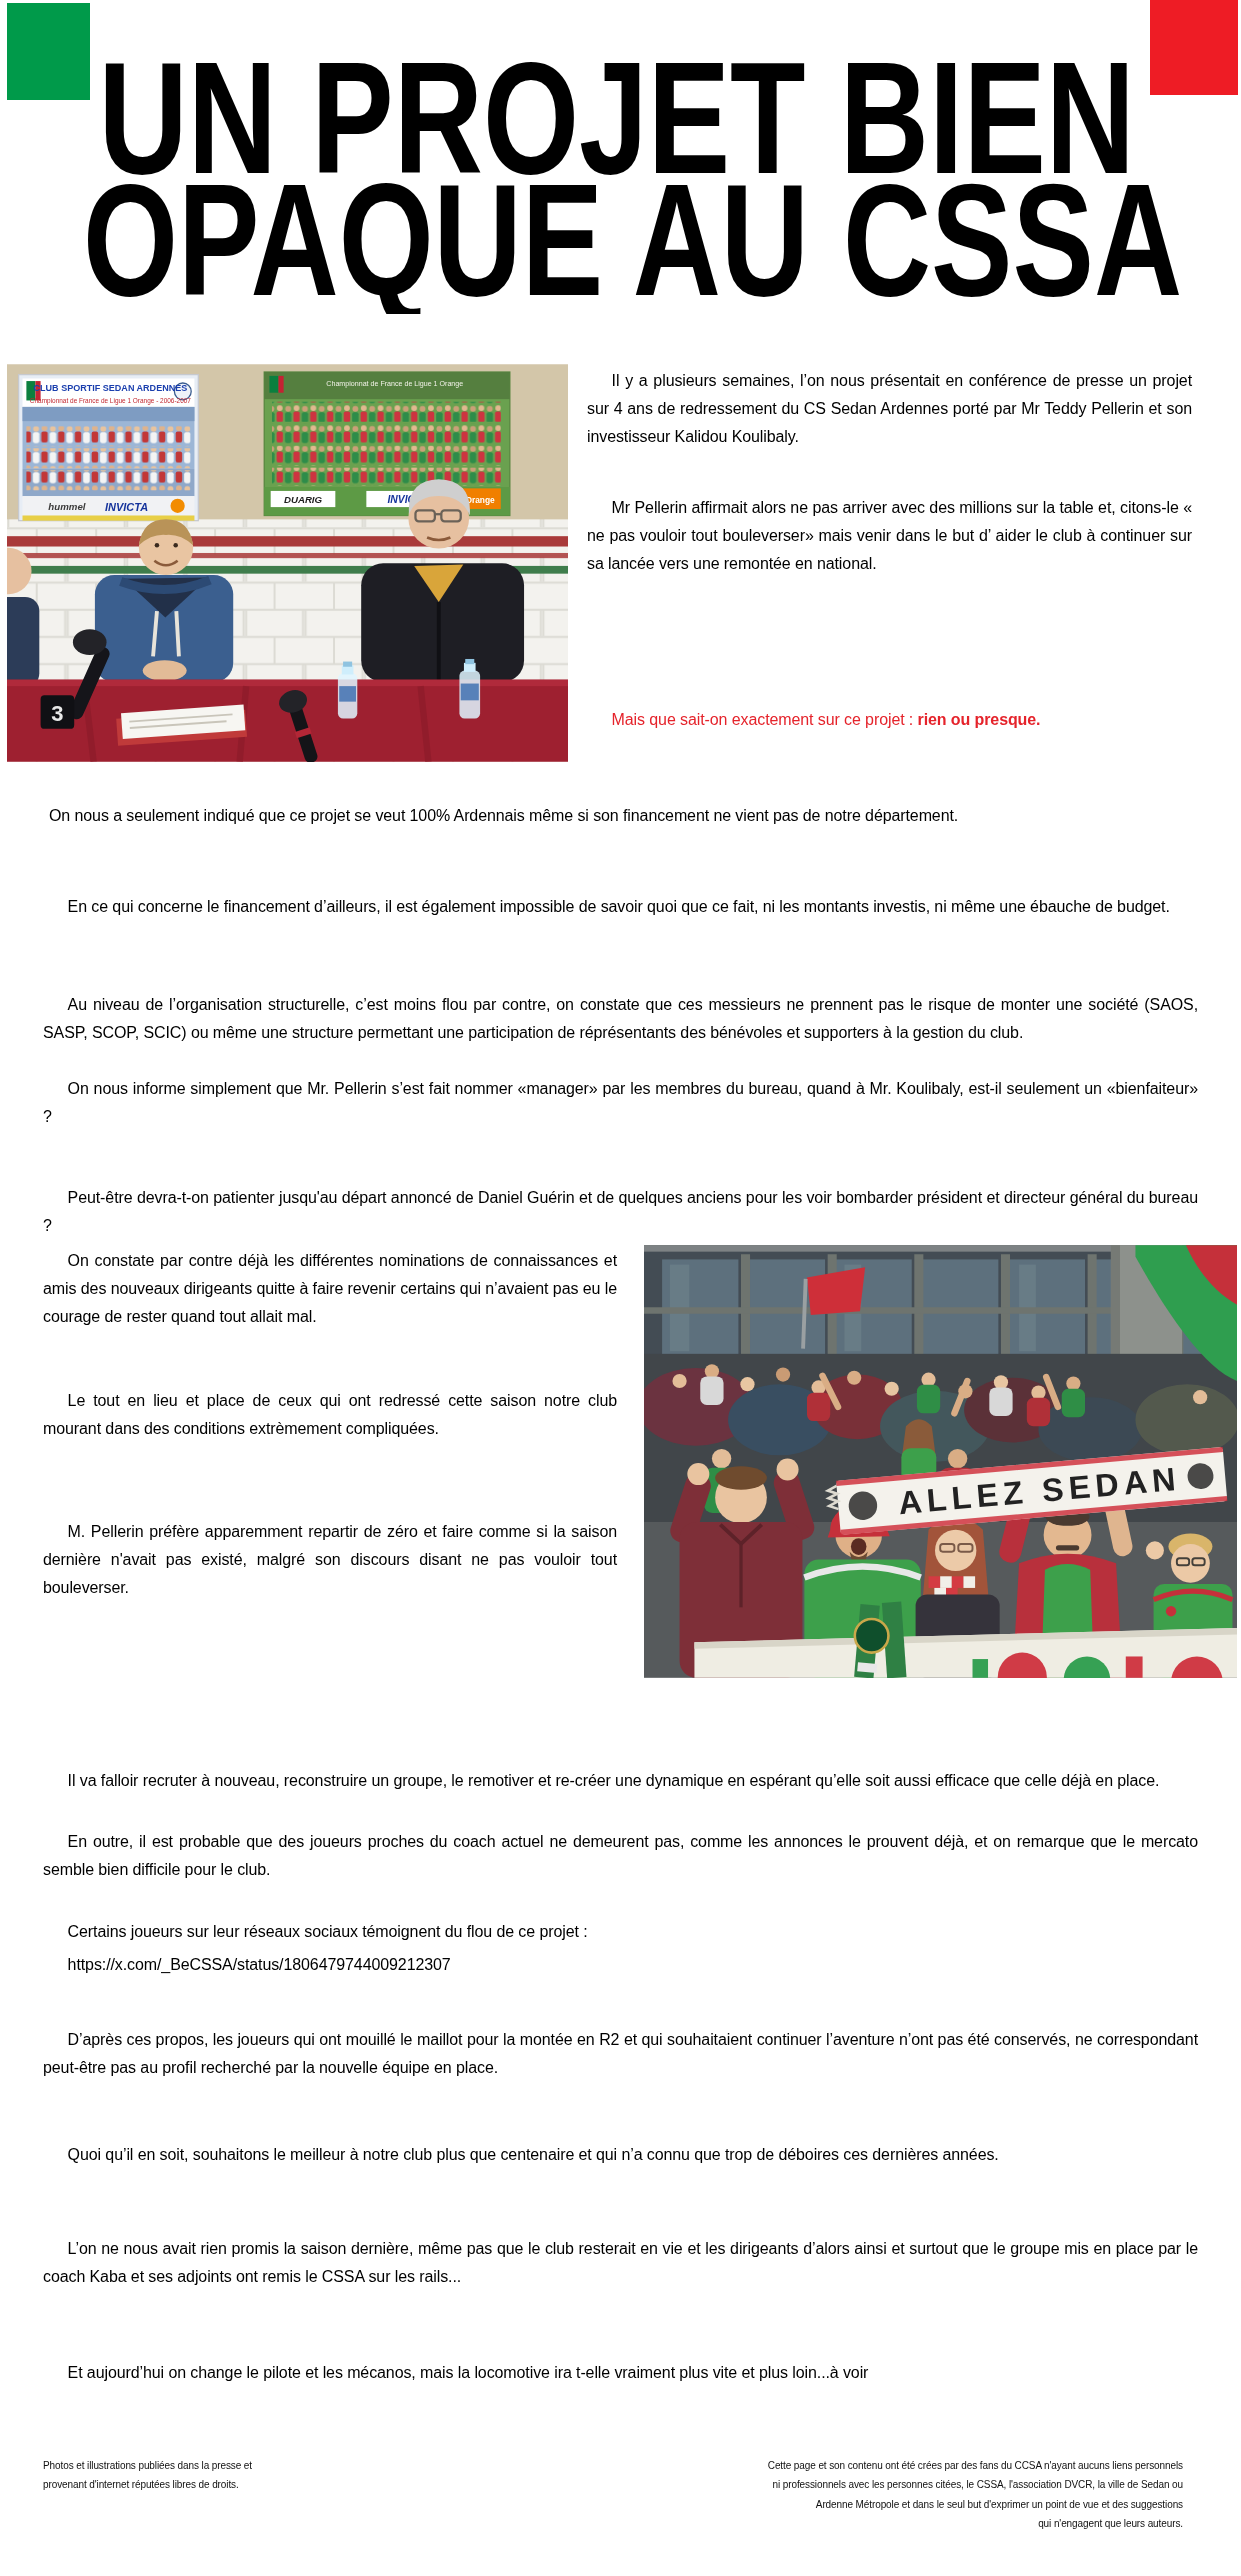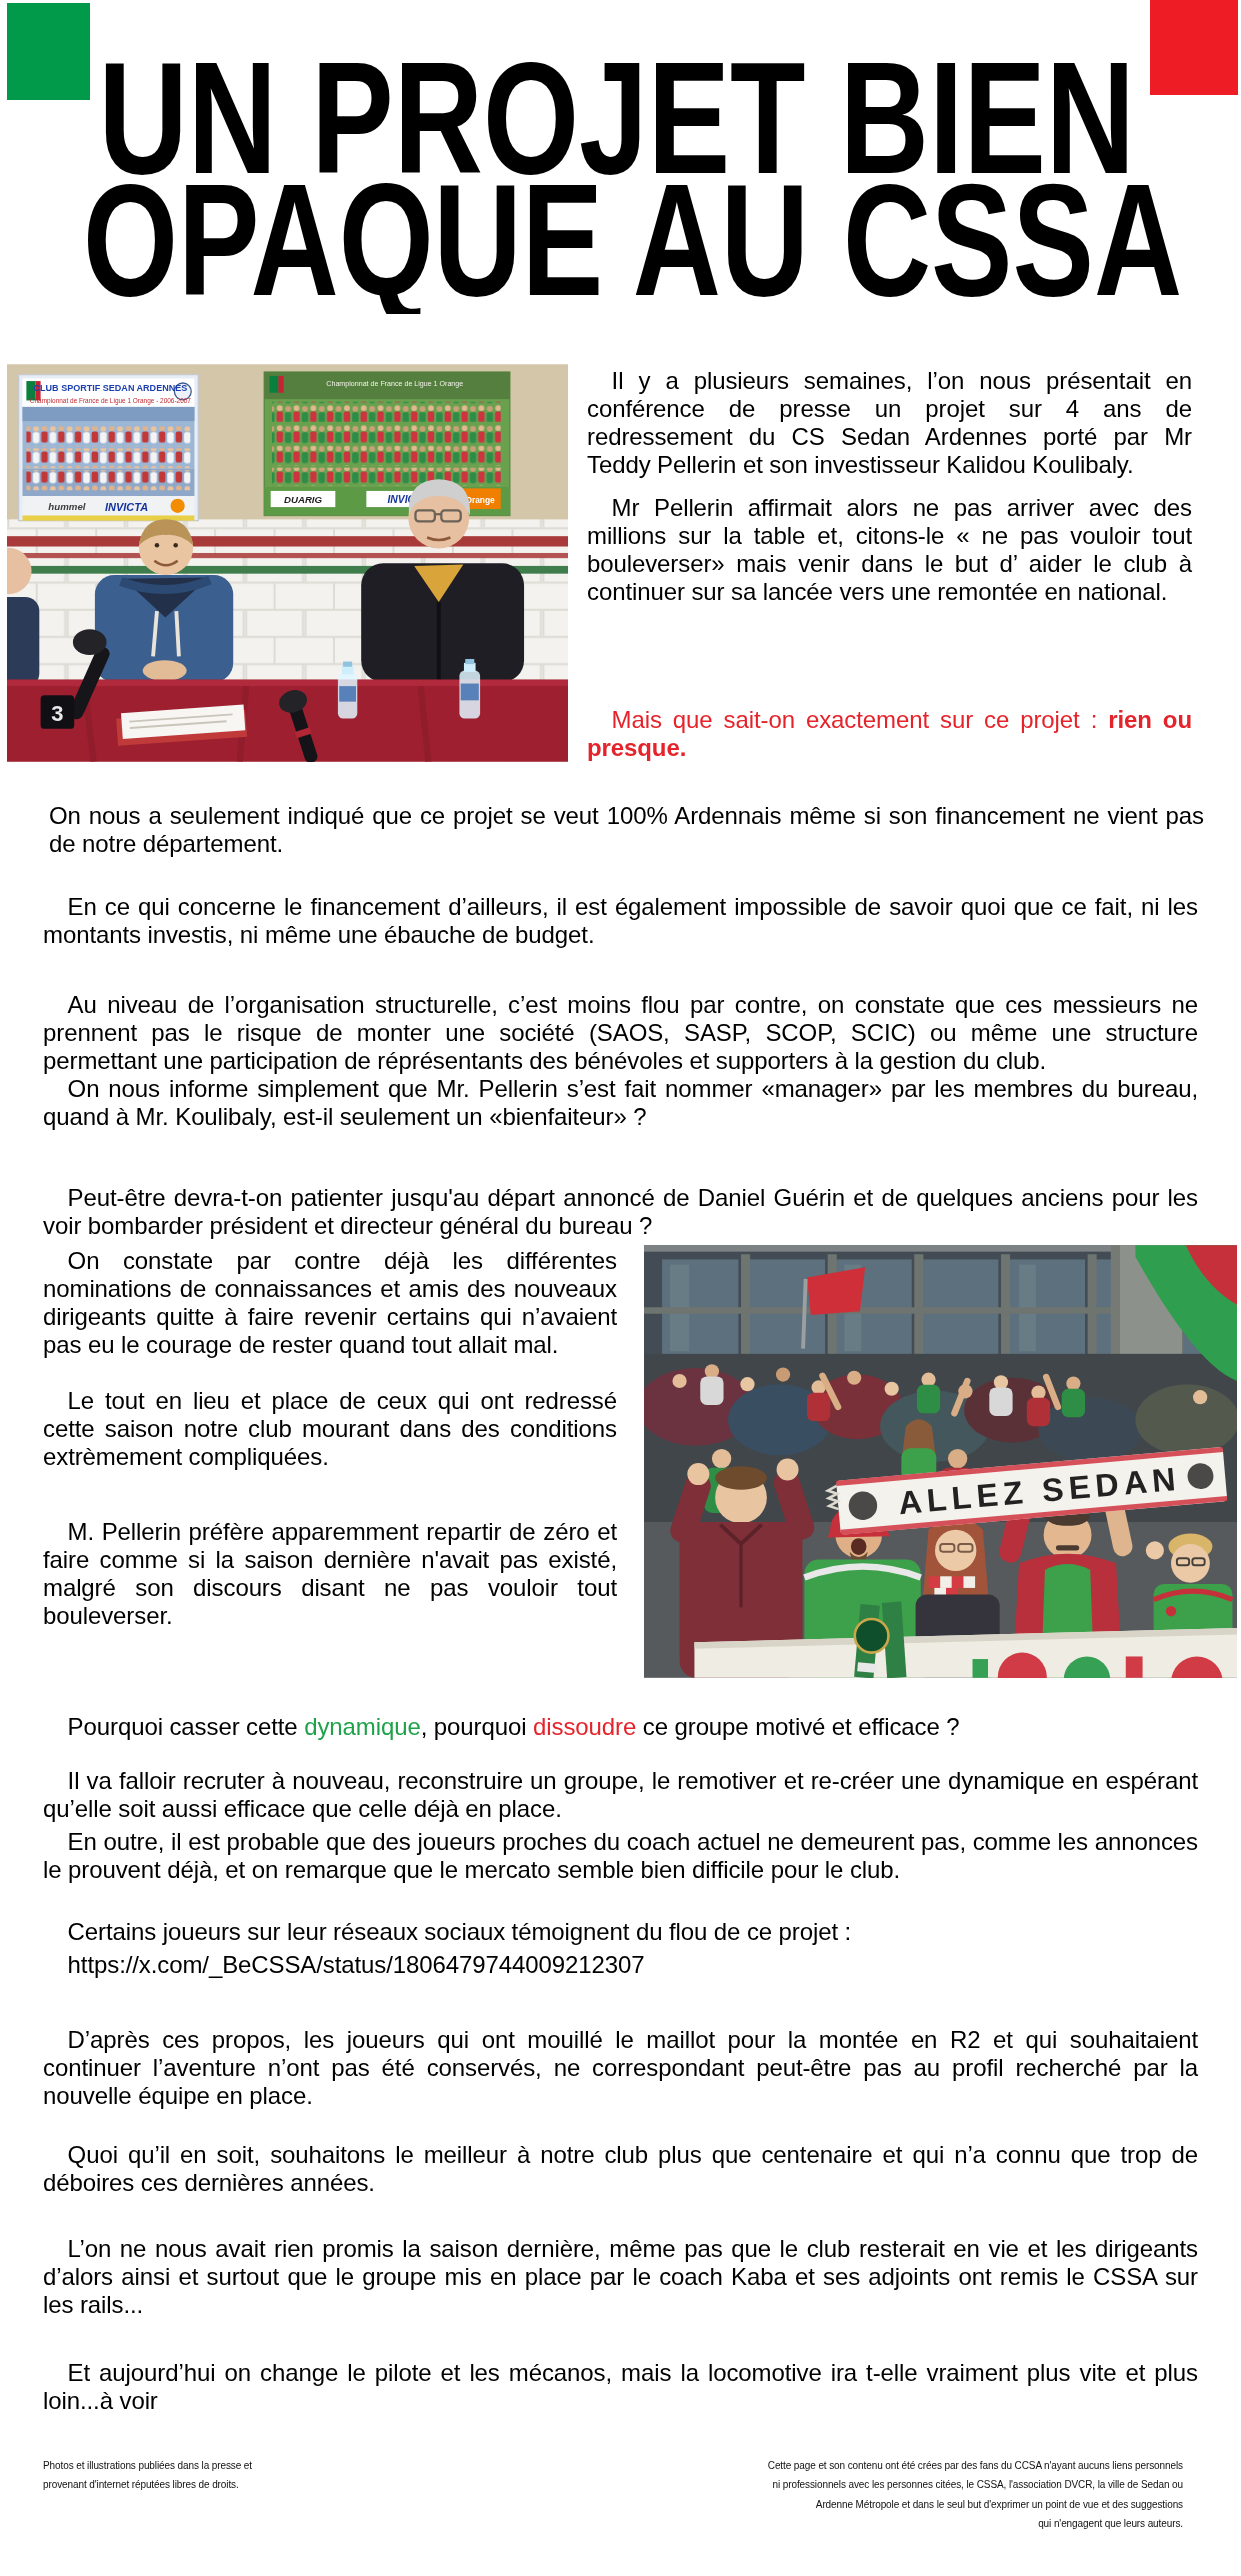--- a/index.html
+++ b/index.html
@@ -8,21 +8,21 @@
     position:relative; width:1242px; height:2576px; background:#fff;
     overflow:hidden; font-family:"Liberation Sans", sans-serif; color:#000;
   }
   .accent { position:absolute; }
   .flag-green { left:6.5px; top:3.2px; width:83px; height:97px; }
   .flag-red  { left:1150px; top:0; width:88px; height:95px; }
   .title-svg { position:absolute; left:0; top:36px; }
   .title-svg text { font-family:"Liberation Sans", sans-serif; font-weight:bold; fill:#000; }
   svg text { font-family:"Liberation Sans", sans-serif; }
   .p {
-    position:absolute; font-size:24px; line-height:28px; text-align:justify;
+    position:absolute; font-size:16px; line-height:28px; text-align:justify;
     letter-spacing:-0.1px; color:#000;
   }
   .ind { text-indent:24.6px; }
   .red-par { }
   .red-par span, .red-par b { }
   .photo { position:absolute; overflow:hidden; }
   .foot {
     position:absolute; font-size:10px; line-height:19.4px; color:#101010;
     white-space:pre-line; letter-spacing:-0.1px;
   }
@@ -363,21 +363,20 @@
       </g>
       <g>
         <rect x="330" y="556" width="30" height="113" fill="#2f8044" transform="rotate(5 345 610)"></rect>
         <rect x="372" y="552" width="30" height="117" fill="#2f8044" transform="rotate(-4 387 612)"></rect>
         <rect x="334" y="646" width="30" height="14" fill="#e8e8e8" transform="rotate(5 345 610)"></rect>
         <circle cx="352" cy="604" r="26" fill="#0f4f2c" stroke="#caa84a" stroke-width="4"></circle>
       </g>
     </svg>
   </div>
 
-  <p class="p ind" style="left:43px; top:1713px; width:1155px;"><span>Pourquoi casser cette </span><span style="color:#1fa24a;">dynamique</span><span>, pourquoi </span><span style="color:#e5232b;">dissoudre</span><span> ce groupe motivé et efficace ?</span></p>
 
   <p class="p ind" style="left:43px; top:1767px; width:1155px;">Il va falloir recruter à nouveau, reconstruire un groupe, le remotiver et re-créer une dynamique en espérant qu’elle soit aussi efficace que celle déjà en place.</p>
   <p class="p ind" style="left:43px; top:1828px; width:1155px;">En outre, il est probable que des joueurs proches du coach actuel ne demeurent pas, comme les annonces le prouvent déjà, et on remarque que le mercato semble bien difficile pour le club.</p>
   <p class="p ind" style="left:43px; top:1918px; width:1155px;">Certains joueurs sur leur réseaux sociaux témoignent du flou de ce projet :</p>
   <p class="p ind" style="left:43px; top:1951px; width:1155px;">https://x.com/_BeCSSA/status/1806479744009212307</p>
   <p class="p ind" style="left:43px; top:2014px; width:1155px;margin-top:12px;">D’après ces propos, les joueurs qui ont mouillé le maillot pour la montée en R2 et qui souhaitaient continuer l’aventure n’ont pas été conservés, ne correspondant peut-être pas au profil recherché par la nouvelle équipe en place.</p>
   <p class="p ind" style="left:43px; top:2141px; width:1155px;">Quoi qu’il en soit, souhaitons le meilleur à notre club plus que centenaire et qui n’a connu que trop de déboires ces dernières années.</p>
   <p class="p ind" style="left:43px; top:2235px; width:1155px;">L’on ne nous avait rien promis la saison dernière, même pas que le club resterait en vie et les dirigeants d’alors ainsi et surtout que le groupe mis en place par le coach Kaba et ses adjoints ont remis le CSSA sur les rails...</p>
   <p class="p ind" style="left:43px; top:2359px; width:1155px;">Et aujourd’hui on change le pilote et les mécanos, mais la locomotive ira t-elle vraiment plus vite et plus loin...à voir</p>
 

